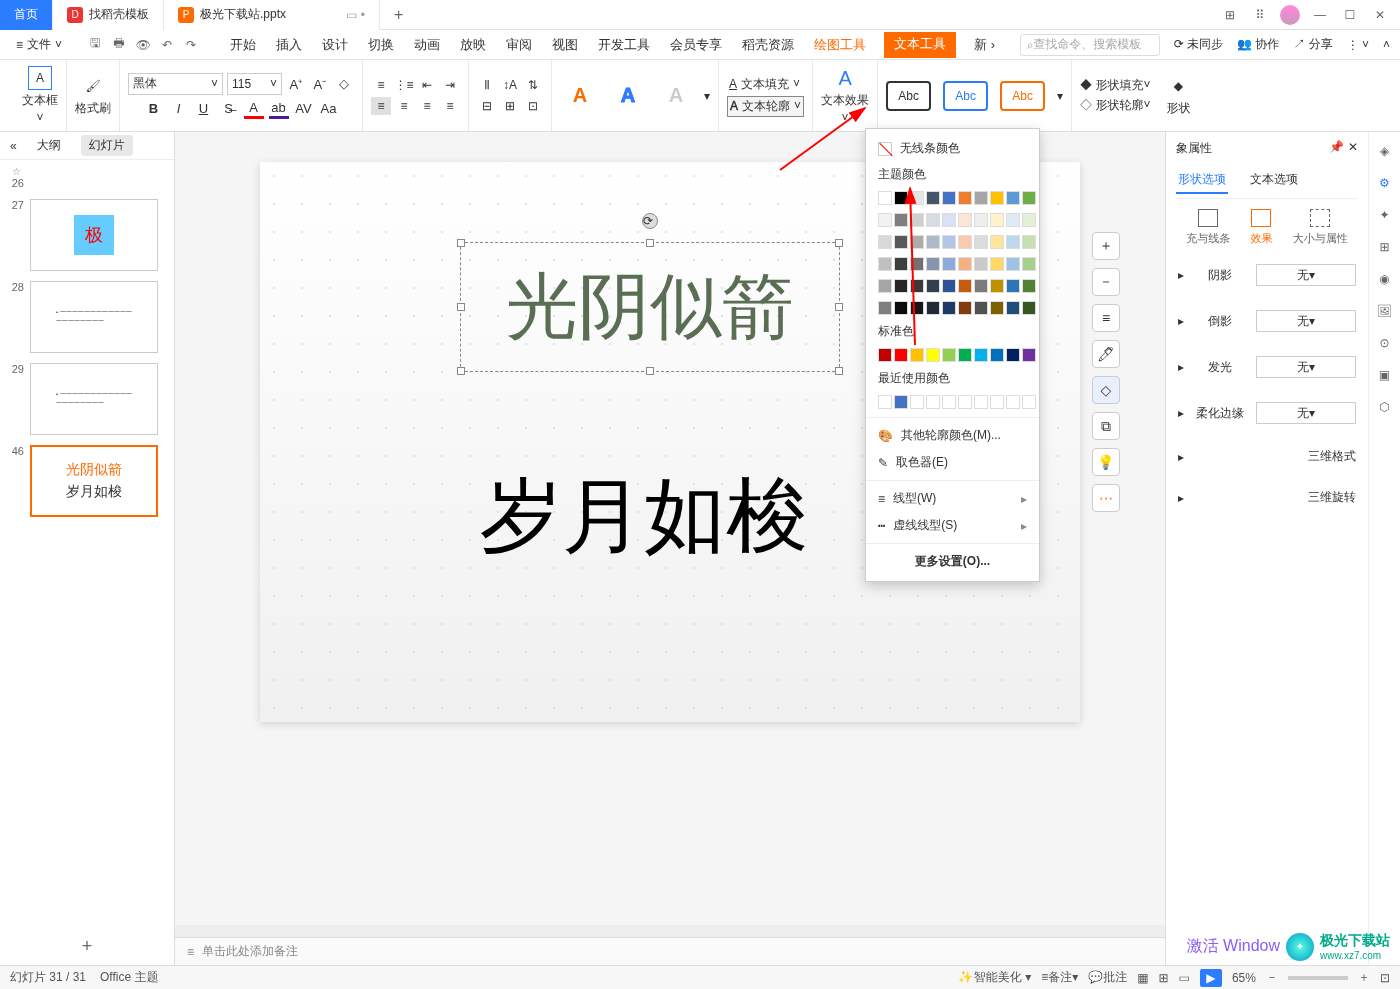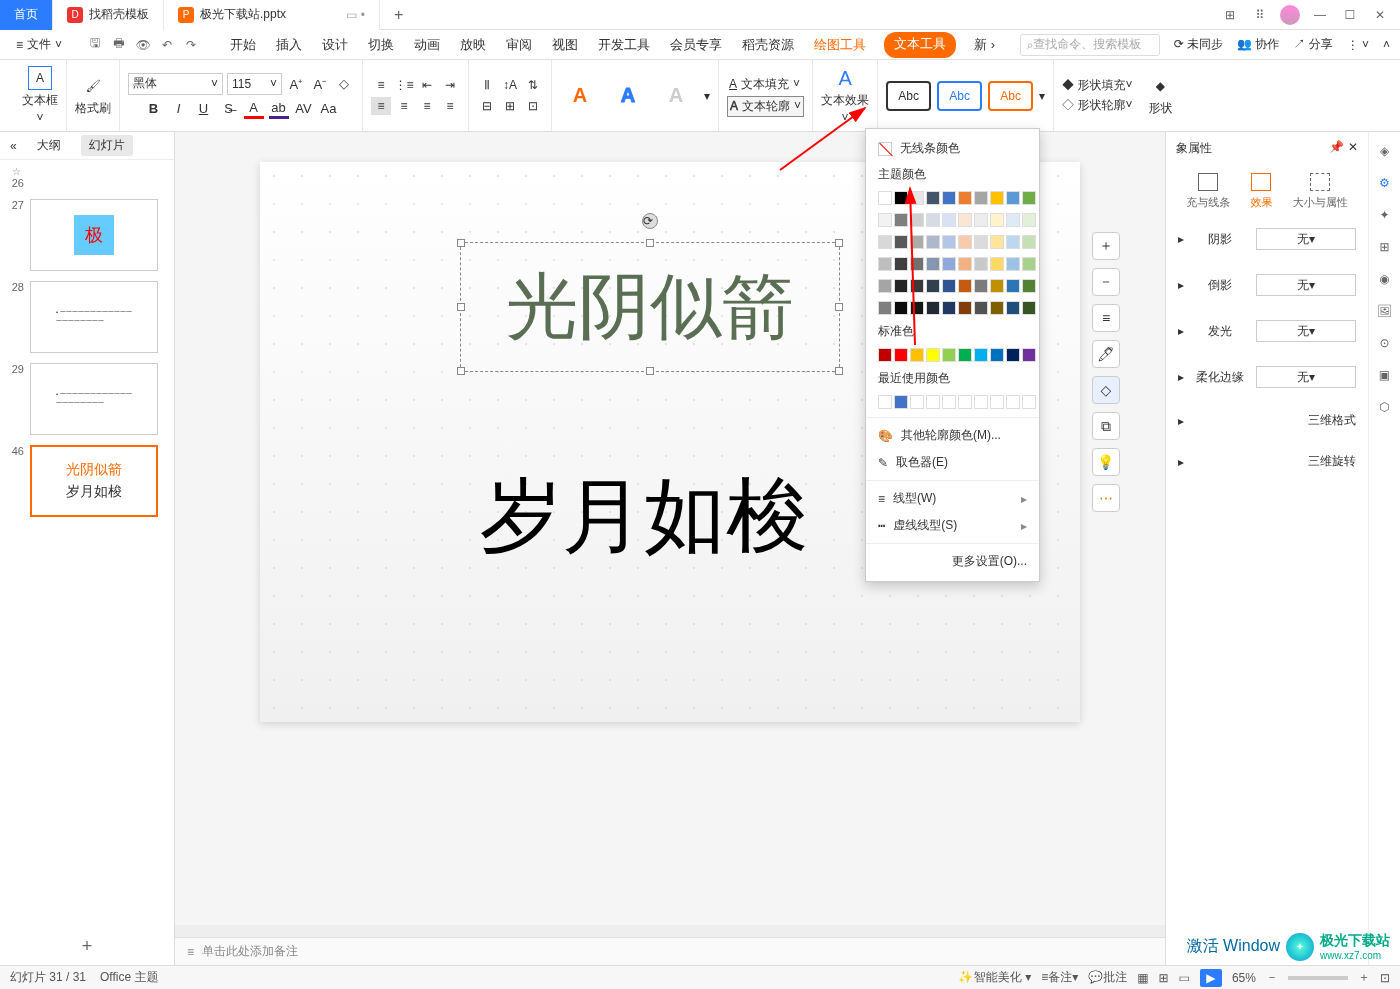--- a/index.html
+++ b/index.html
@@ -17,21 +17,21 @@
 .avatar { width: 20px; height: 20px; border-radius: 50%; background: linear-gradient(#f8d,#c9b); }
 
 .menubar { height: 30px; display: flex; align-items: center; padding: 0 10px; border-bottom: 1px solid #e0e0e0; background: #fff; }
 .menu-left { display: flex; align-items: center; gap: 8px; }
 .file-menu { display: flex; align-items: center; gap: 4px; padding: 2px 6px; }
 .qat { display: flex; gap: 6px; margin-left: 10px; }
 .qat-btn { width: 18px; height: 18px; display: flex; align-items: center; justify-content: center; color: #666; }
 .main-tabs { display: flex; gap: 16px; margin-left: 20px; }
 .main-tab { padding: 4px 2px; font-size: 13px; color: #333; cursor: pointer; }
 .main-tab.draw { color: #ff6a00; }
-.main-tab.text-tool { background: #ff6a00; color: #fff; padding: 3px 10px; border-radius: 12px; }
+.main-tab.text-tool { background: #ff6a00; color: #fff; padding: 3px 10px; border-radius: 0; }
 .menu-right { margin-left: auto; display: flex; align-items: center; gap: 14px; }
 .search-box { width: 140px; height: 22px; border: 1px solid #ddd; border-radius: 3px; display: flex; align-items: center; padding: 0 6px; color: #aaa; font-size: 12px; }
 
 .ribbon { height: 72px; display: flex; align-items: center; padding: 0 14px; background: #fff; border-bottom: 1px solid #ddd; }
 .ribbon-group { display: flex; flex-direction: column; align-items: center; justify-content: center; padding: 0 8px; height: 100%; position: relative; }
 .ribbon-group.sep { border-right: 1px solid #e8e8e8; }
 .big-btn { display: flex; flex-direction: column; align-items: center; gap: 2px; font-size: 12px; color: #333; }
 .big-btn .ico { width: 24px; height: 24px; display: flex; align-items: center; justify-content: center; }
 .font-row { display: flex; gap: 4px; align-items: center; }
 .font-select { width: 95px; height: 22px; border: 1px solid #ccc; padding: 0 4px; font-size: 12px; display: flex; align-items: center; justify-content: space-between; }
@@ -100,21 +100,21 @@
 .dd-label { padding: 4px 12px; font-size: 12px; color: #333; }
 .color-grid { display: grid; grid-template-columns: repeat(10, 14px); gap: 2px; padding: 4px 12px; }
 .color-sw { width: 14px; height: 14px; border: 1px solid #ddd; }
 .color-row { display: grid; grid-template-columns: repeat(10, 14px); gap: 2px; padding: 4px 12px; }
 .dd-arrow { margin-left: auto; color: #888; }
 
 .red-arrow { position: absolute; z-index: 200; pointer-events: none; }
 .watermark { position: absolute; right: 10px; bottom: 28px; z-index: 300; display: flex; align-items: center; gap: 6px; }
 .wm-logo { width: 28px; height: 28px; border-radius: 50%; background: radial-gradient(#5fd,#09c); display: flex; align-items: center; justify-content: center; color: #fff; font-size: 10px; }
 .wm-text { color: #0a8; font-size: 14px; font-weight: bold; }
-.activate { position: absolute; right: 120px; bottom: 32px; color: #0369a1; font-size: 16px; z-index: 50;}
+.activate { position: absolute; right: 120px; bottom: 32px; color: #8b5cf6; font-size: 16px; z-index: 50;}
 svg { display: block; }
 </style>
 </head>
 <body>
 
 <div class="titlebar">
   <div class="tab home">
       <span>首页</span>
     </div>
   <div class="tab template">
@@ -256,21 +256,21 @@
   <div class="ribbon-group sep">
     <div class="text-fx">
       <div class="text-fx-row"><span style="text-decoration:underline;">A</span> <span>文本填充</span>˅</div>
       <div class="text-fx-row active"><span style="-webkit-text-stroke:0.5px #333;">A</span> <span>文本轮廓</span>˅</div>
     </div>
   </div>
   <div class="ribbon-group sep">
     <div class="big-btn"><div class="ico" style="font-size:20px;color:#2b7cff;">A</div><span>文本效果</span>˅</div>
   </div>
   <div class="ribbon-group sep">
-    <div style="display:flex;gap:6px;">
+    <div style="display:flex;gap:12px;">
       <div class="abc-box">Abc</div>
       <div class="abc-box" style="border-color:#2b7cff;color:#2b7cff;">Abc</div>
       <div class="abc-box" style="border-color:#ff6a00;color:#ff6a00;">Abc</div>
       <div style="align-self:center;">▾</div>
     </div>
   </div>
   <div class="ribbon-group">
     <div class="shape-fx">
       <div>◆ <span>形状填充</span>˅</div>
       <div>◇ <span>形状轮廓</span>˅</div>
@@ -356,20 +356,24 @@
         <span>≡</span>
         <span>单击此处添加备注</span>
       </div>
   </div>
 
   <div class="right-panel">
     <div class="rp-content">
       <div class="rp-title">
           <span>象属性</span>
         <span><span>📌</span> <span>✕</span></span>
+      </div>
+      <div class="rp-tabs">
+        <div class="rp-tab active">形状选项</div>
+        <div class="rp-tab">文本选项</div>
       </div>
       <div class="rp-subtabs">
         <div class="rp-sub">
             <div class="ico"></div>
             <span>充与线条</span>
           </div>
         <div class="rp-sub active">
             <div class="ico"></div>
             <span>效果</span>
           </div>
@@ -540,21 +544,21 @@
       <span>≡</span>
       <span>线型(W)</span>
       <span class="dd-arrow">▸</span>
     </div>
   <div class="dd-item">
       <span>┅</span>
       <span>虚线线型(S)</span>
       <span class="dd-arrow">▸</span>
     </div>
   <div class="dd-sep"></div>
-  <div class="dd-item" style="justify-content:flex-end;">
+  <div class="dd-item" style="justify-content:center;font-weight:bold;">
       <span>更多设置(O)...</span>
     </div>
 </div>
 
 <svg class="red-arrow" style="left:770px;top:100px;" width="180" height="90">
   <defs>
       <marker id="ah1" markerWidth="10" markerHeight="10" refX="8" refY="3" orient="auto">
         <path d="M0,0 L0,6 L9,3 z" fill="red"></path>
       </marker>
     </defs>

